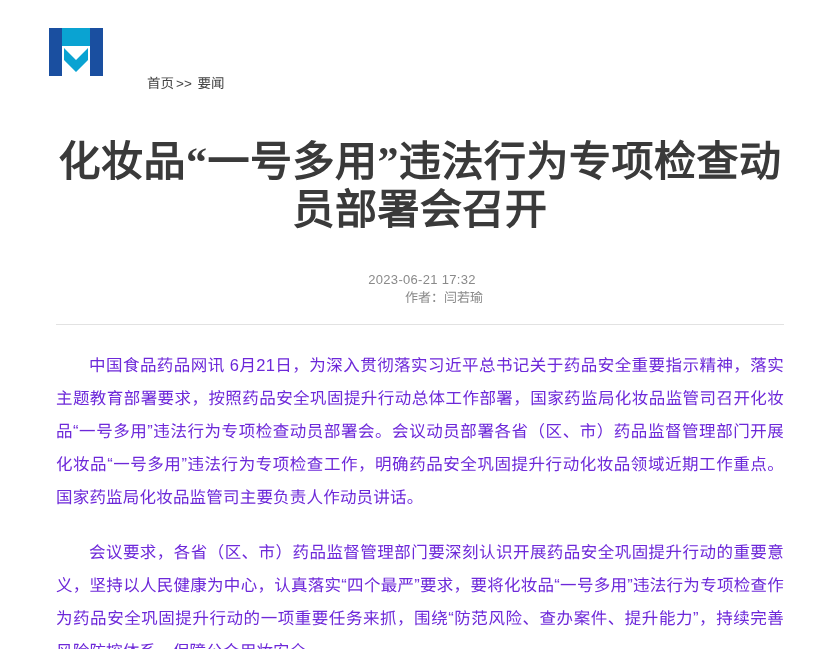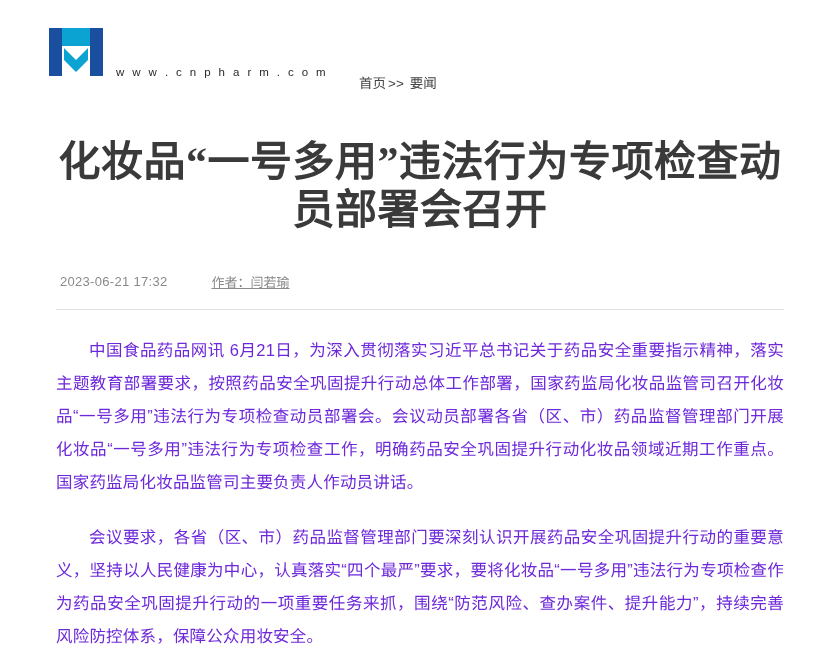--- a/index.html
+++ b/index.html
@@ -89,23 +89,24 @@
     text-align: center;
     letter-spacing: 0.5px;
   }
   .meta {
     margin-top: 38px;
     font-size: 13px;
     color: #8a8a8a;
     display: flex;
     align-items: center;
     padding-left: 4px;
+    flex-direction: column;
   }
   .meta .meta-date { letter-spacing: 0.3px; }
-  .meta .meta-author { margin-left: 44px; text-decoration: underline; }
+  .meta .meta-author { margin-left: 44px; }
   .meta .meta-source { margin-left: 44px; }
 
   .divider {
     margin-top: 18px;
     height: 1px;
     background: #e2e2e2;
   }
 
   .body-text {
     margin-top: 24px;
@@ -130,21 +131,20 @@
       <div class="logo-mark">
         <svg width="60" height="52" viewBox="0 0 60 52" xmlns="http://www.w3.org/2000/svg">
           <path d="M3 2 H16 V50 H3 Z" fill="#1a4fa0"></path>
           <path d="M44 2 H57 V50 H44 Z" fill="#1a4fa0"></path>
           <path d="M16 2 H30 L30 20 L16 20 Z" fill="#0aa3d2"></path>
           <path d="M44 2 H30 L30 20 L44 20 Z" fill="#0aa3d2"></path>
           <path d="M18 22 L30 34 L42 22 L42 34 L30 46 L18 34 Z" fill="#0aa3d2"></path>
         </svg>
       </div>
       <div class="logo-text-block">
-        <div class="logo-url">w w w . c n p h a r m . c o m</div>
       </div>
     </div>
   </div>
 
   <div class="breadcrumb">
     <span>首页</span><span class="sep">&gt;&gt;</span>&nbsp;<span>要闻</span>
   </div>
 
 </div>
 

